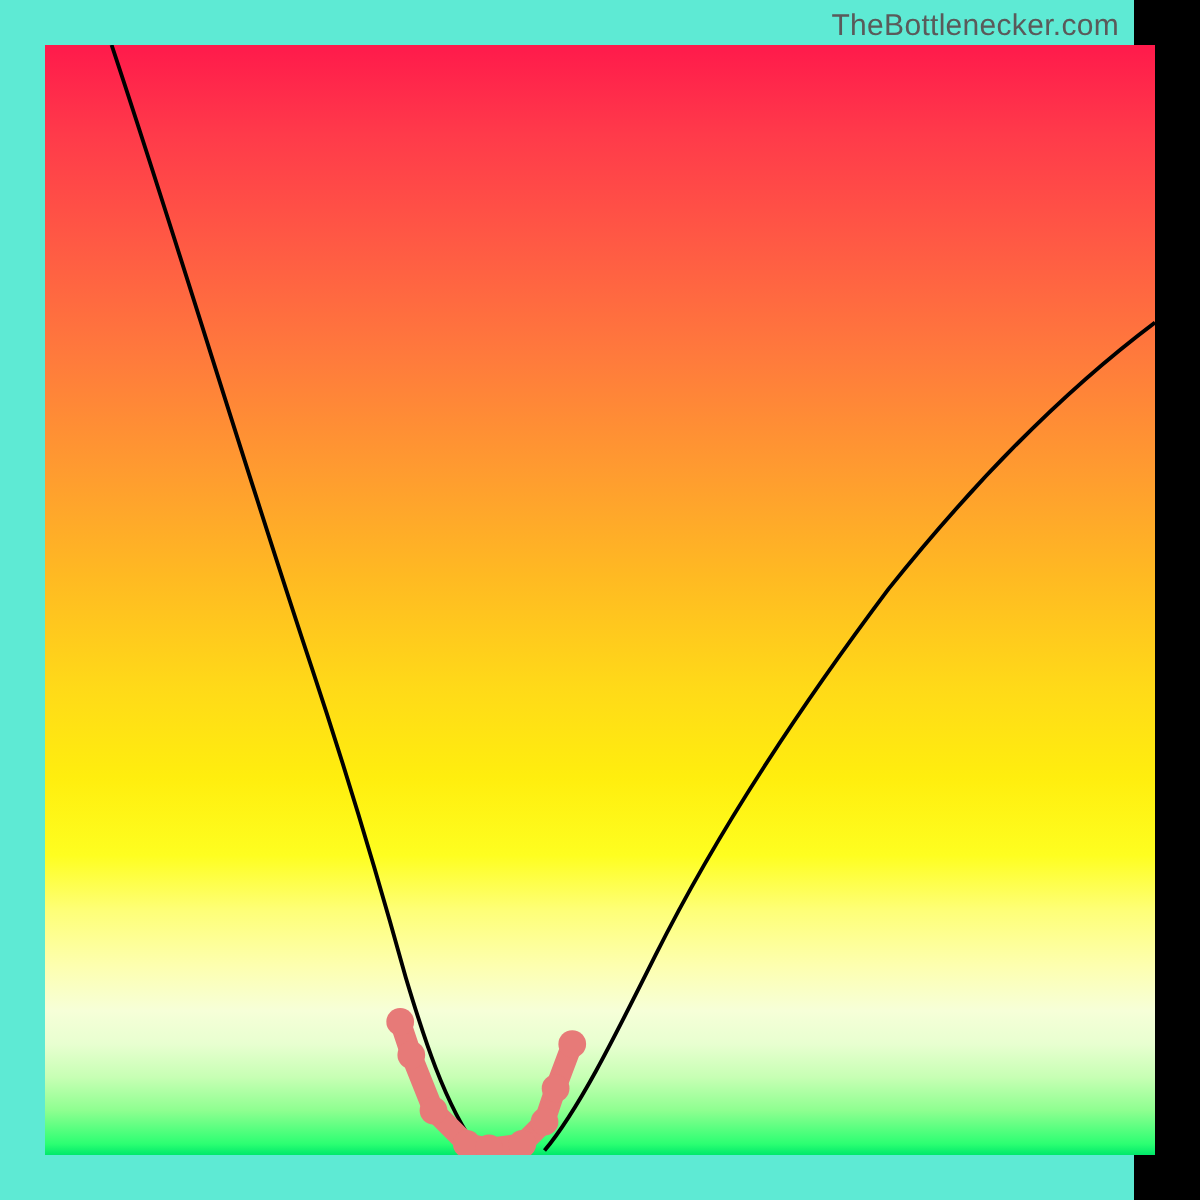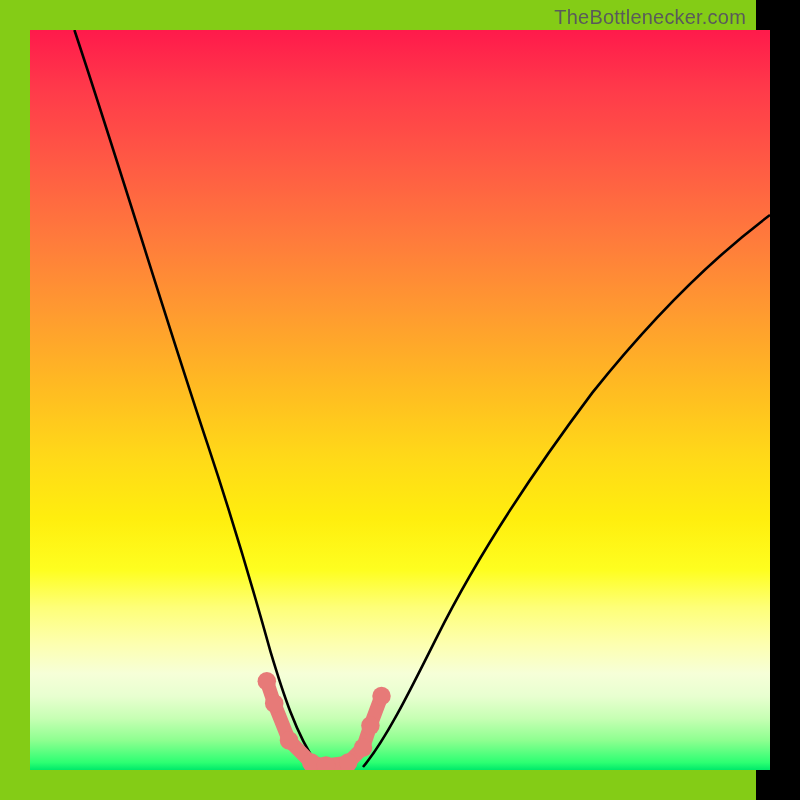--- a/index.html
+++ b/index.html
@@ -10,21 +10,21 @@
     background: #000;
     overflow: hidden;
     font-family: Arial, Helvetica, sans-serif;
   }
   .frame {
     position: absolute;
     left: 0;
     top: 0;
     width: 756px;
     height: 800px;
-    background: #84cc16;
+    background: #5eead4;
   }
   .plot-area {
     position: absolute;
     left: 30px;
     top: 30px;
     width: 740px;
     height: 740px;
     
     background: linear-gradient(
       to bottom,

